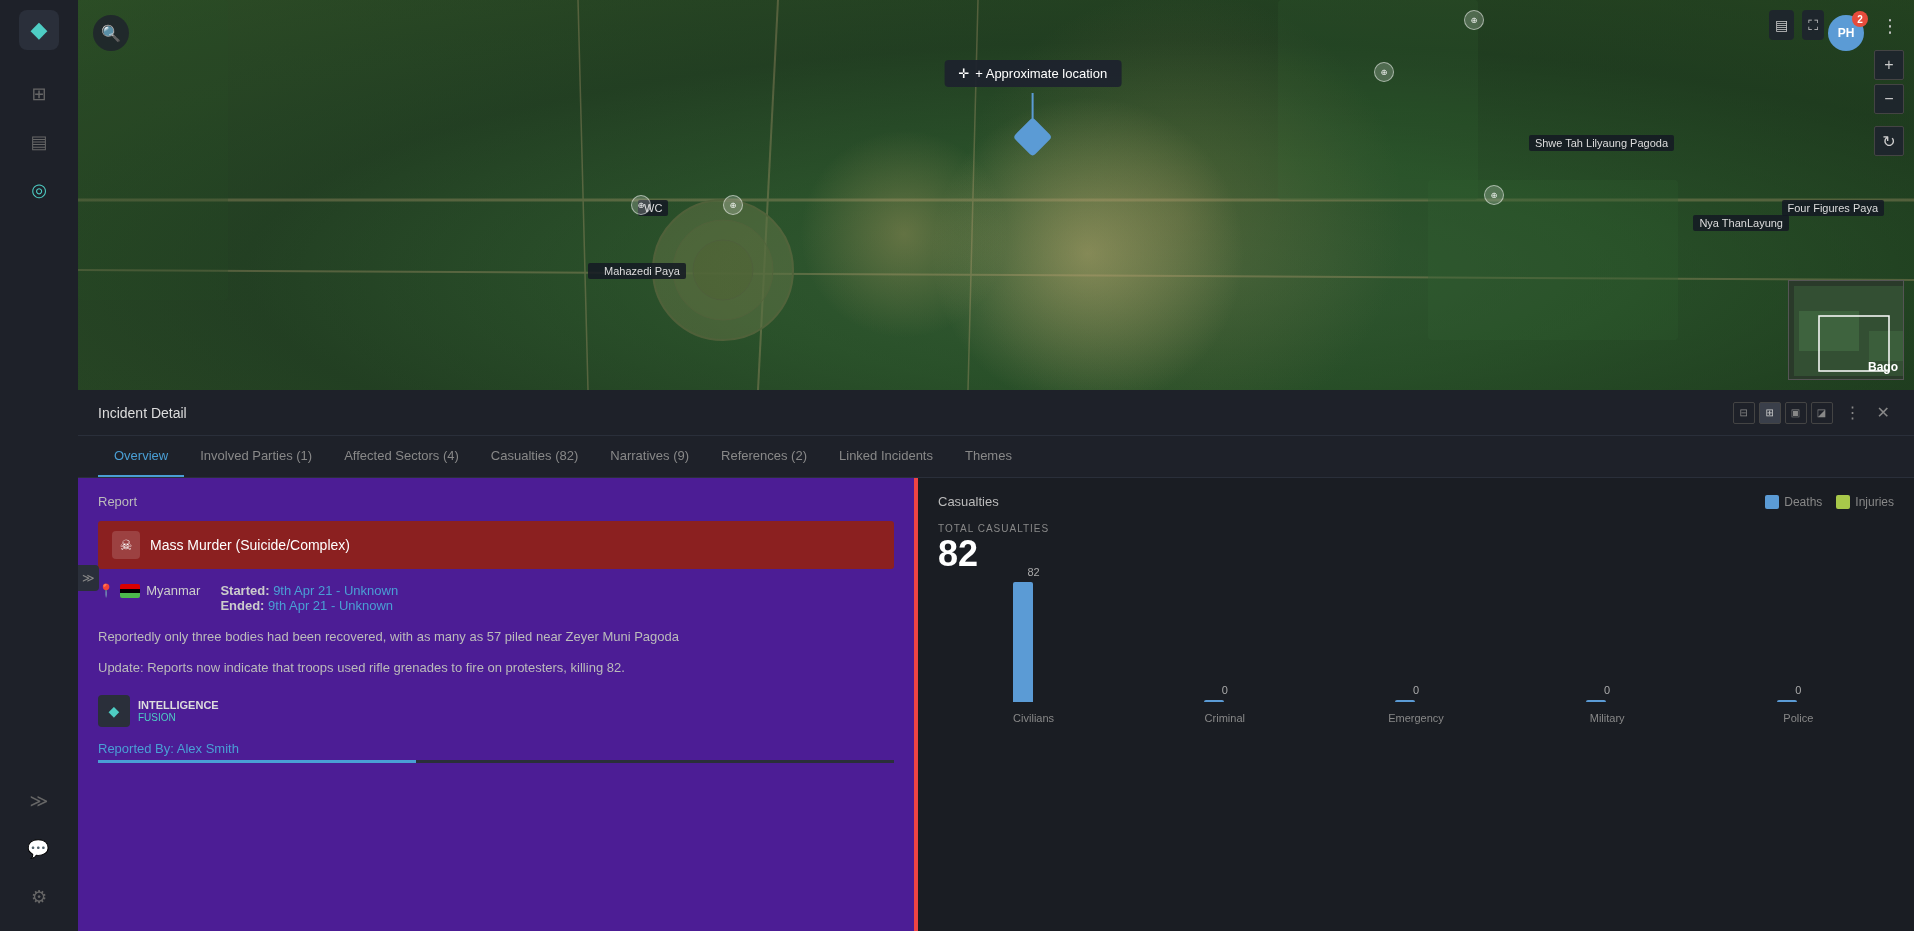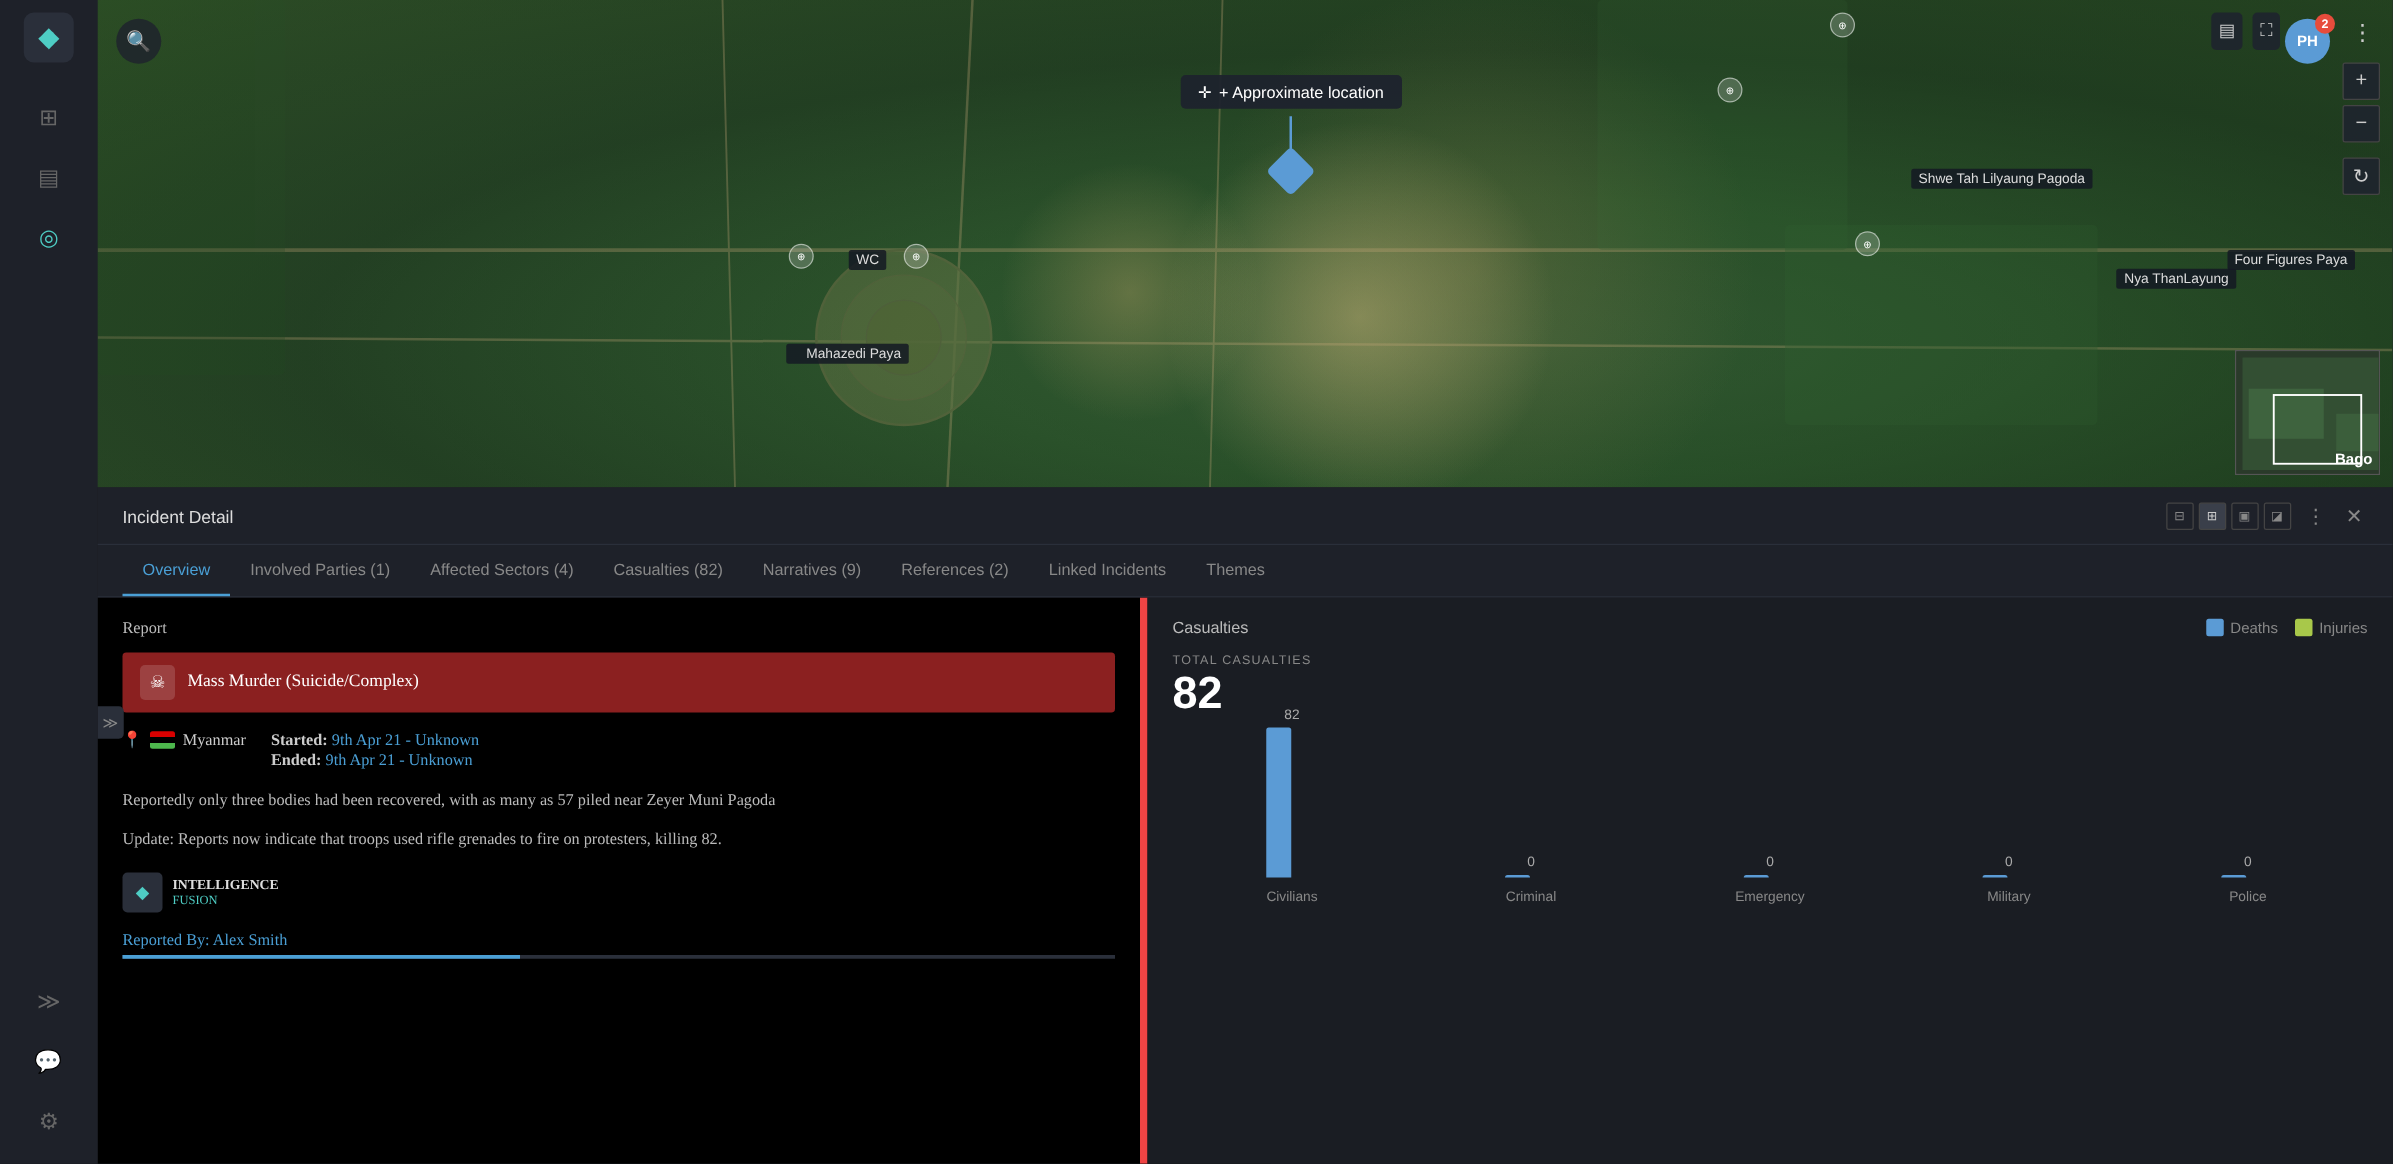--- a/index.html
+++ b/index.html
@@ -265,24 +265,23 @@
     .panel-body {
       display: flex;
       flex: 1;
       overflow: hidden;
     }
 
     
     .report-section {
       flex: 0 0 840px;
       padding: 16px 20px;
-      border-right: 6px solid #ef4444;
+      border-right: 4px solid #ef4444;
       overflow-y: auto;
-      background: #000000;
-      font-family: Liberation Serif, serif;
+      background: #4c1d95;
     }
     .section-title {
       color: #bbb;
       font-size: 13px;
       margin-bottom: 12px;
       font-weight: 500;
     }
     .incident-type-badge {
       background: #8b2020;
       display: flex;
@@ -517,21 +516,20 @@
 
     
     .map-label {
       position: absolute;
       background: rgba(20,25,35,0.85);
       color: #ddd;
       font-size: 11px;
       padding: 2px 6px;
       border-radius: 2px;
       white-space: nowrap;
-      margin-left: 41px;
     }
 
     
     .map-circle-marker {
       position: absolute;
       width: 20px; height: 20px;
       border-radius: 50%;
       background: rgba(255,255,255,0.2);
       border: 1px solid rgba(255,255,255,0.5);
       display: flex;
@@ -576,21 +574,21 @@
 
       <rect x="1200" y="0" width="200" height="200" fill="rgba(60,120,60,0.4)" rx="4"></rect>
       <rect x="1350" y="180" width="250" height="160" fill="rgba(60,120,60,0.4)" rx="4"></rect>
       <rect x="0" y="0" width="150" height="300" fill="rgba(40,90,40,0.3)" rx="4"></rect>
     </svg>
 
     <div class="map-label" style="top:135px; right:240px;">Shwe Tah Lilyaung Pagoda</div>
     <div class="map-label" style="top:215px; right:125px;">Nya ThanLayung</div>
     <div class="map-label" style="top:200px; right:30px;">Four Figures Paya</div>
     <div class="map-label" style="top:200px; left:560px;">WC</div>
-    <div class="map-label" style="top:275px; left:510px;padding-left:16px;">Mahazedi Paya</div>
+    <div class="map-label" style="top:263px; left:510px;padding-left:16px;">Mahazedi Paya</div>
 
     <div class="map-circle-marker" style="top:195px; left:553px;">⊕</div>
     <div class="map-circle-marker" style="top:195px; left:645px;">⊕</div>
     <div class="map-circle-marker" style="top:62px; right:520px;">⊕</div>
     <div class="map-circle-marker" style="top:10px; right:430px;">⊕</div>
     <div class="map-circle-marker" style="top:185px; right:410px;">⊕</div>
 
     <div class="location-pin" style="left:52%; top:60px;">
       <div class="approx-label">
         <span>✛</span>

